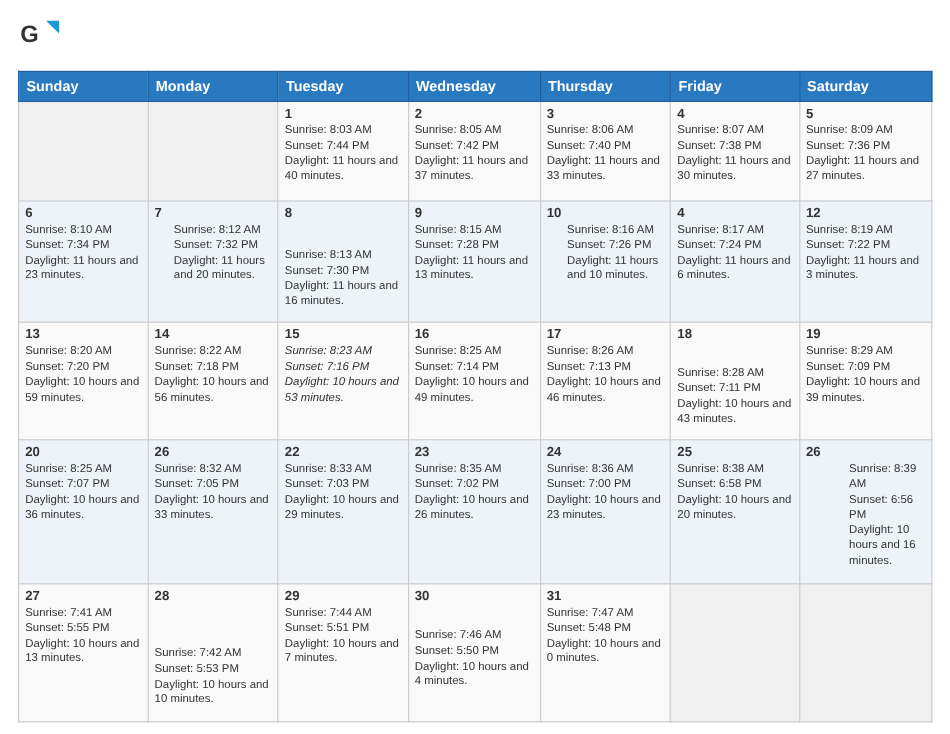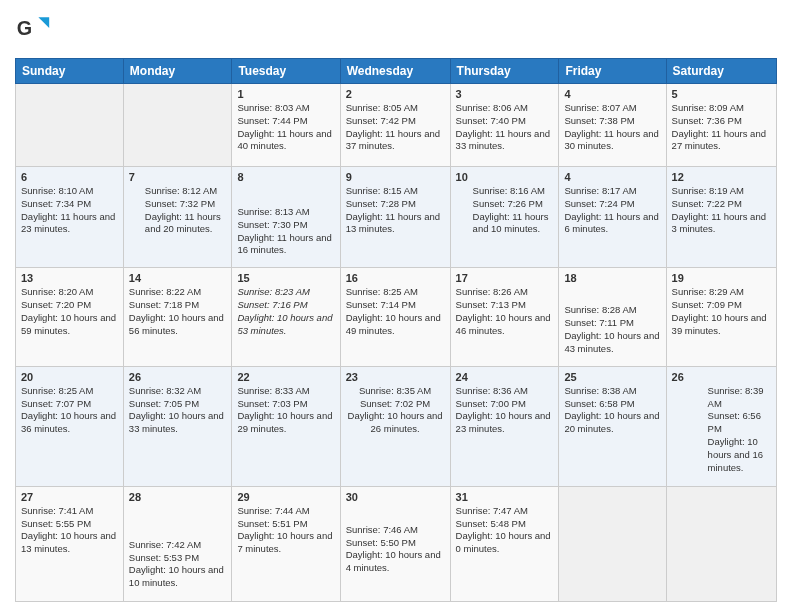--- a/index.html
+++ b/index.html
@@ -278,21 +278,21 @@
 Daylight: 10 hours and 33 minutes.</div>
           </td>
           <td>
             <span class="day-num">22</span>
             <div class="day-info" style="white-space: pre-line;">Sunrise: 8:33 AM
 Sunset: 7:03 PM
 Daylight: 10 hours and 29 minutes.</div>
           </td>
           <td>
             <span class="day-num">23</span>
-            <div class="day-info" style="white-space: pre-line; text-align: center;">Sunrise: 8:35 AM
+            <div class="day-info" style="white-space: pre-line;">Sunrise: 8:35 AM
 Sunset: 7:02 PM
 Daylight: 10 hours and 26 minutes.</div>
           </td>
           <td>
             <span class="day-num">24</span>
             <div class="day-info" style="white-space: pre-line;">Sunrise: 8:36 AM
 Sunset: 7:00 PM
 Daylight: 10 hours and 23 minutes.</div>
           </td>
           <td>

